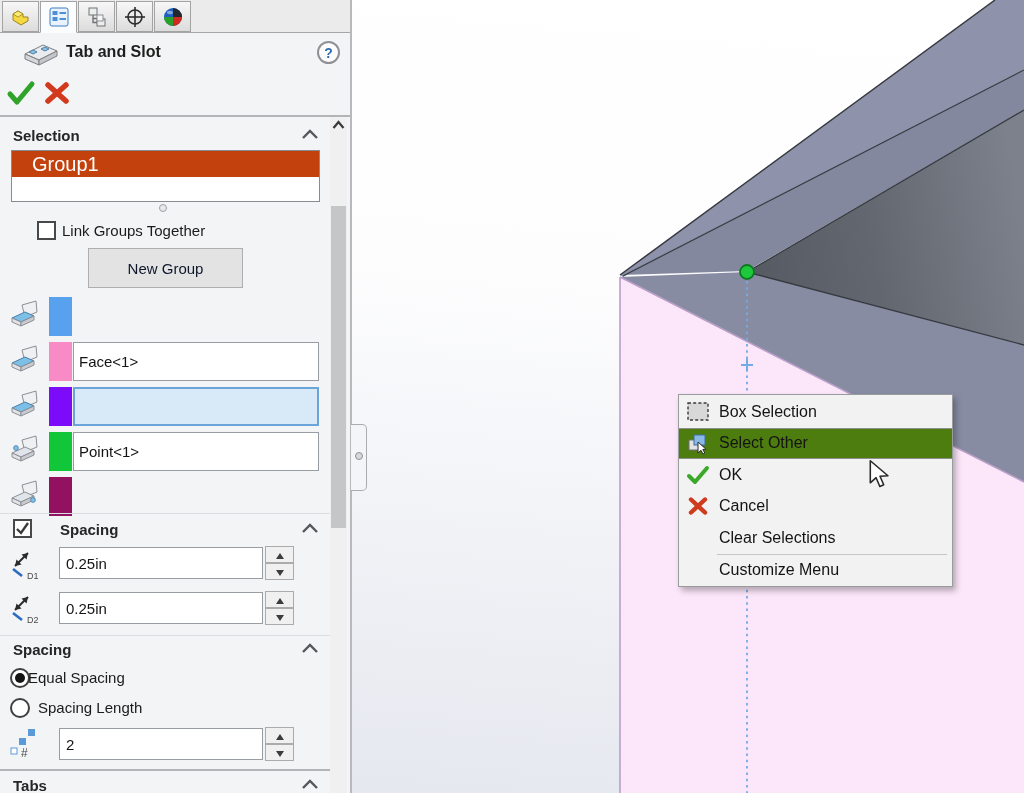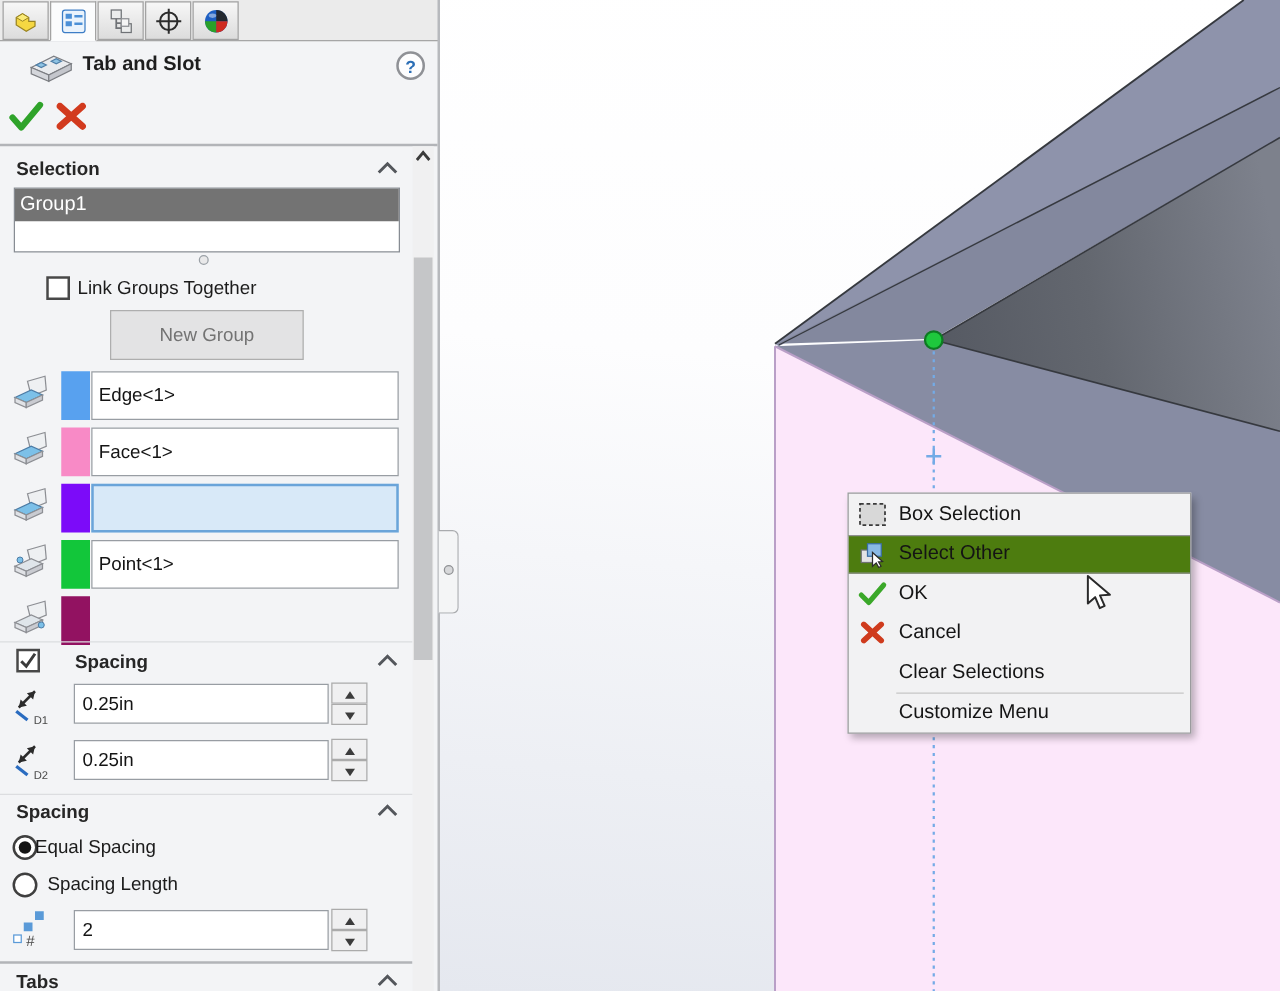--- a/index.html
+++ b/index.html
@@ -22,27 +22,27 @@
   .pm-title{left:66px;top:43px;font-size:16px;font-weight:bold;color:#1e1e1e;}
   .help{left:317px;top:41px;width:23px;height:23px;border-radius:50%;border:2px solid #8f9196;
     background:#fdfdfe;color:#2a6db5;font-weight:bold;font-size:14px;text-align:center;line-height:20px;}
   .sep-strong{left:0;width:350px;height:2px;background:#b2b4b8;}
   .sep-light{left:0;width:330px;height:1px;background:#dcdde0;}
 
   .sec-title{font-size:15px;font-weight:bold;color:#262626;}
   .chev{position:absolute;width:18px;height:11px;cursor:pointer;}
 
   .listbox{left:11px;top:150px;width:309px;height:52px;background:#fff;border:1px solid #878c93;}
-  .listrow{height:26px;background:#737373;color:#fff;font-size:16px;line-height:26px;padding-left:4px;}
+  .listrow{height:26px;background:#c2410c;color:#fff;font-size:20px;line-height:26px;padding-left:20px;}
   .grip{left:159px;top:204px;width:8px;height:8px;border-radius:50%;background:#e9e9ea;border:1px solid #9aa0a6;}
 
   .cb{width:19px;height:19px;background:#fff;border:2px solid #484848;display:inline-block;}
   .label15{font-size:15px;color:#1b1b1b;}
   .btn{left:88px;top:248px;width:155px;height:40px;background:#e3e3e4;border:1px solid #aeaeae;
-    font-size:15px;color:#737373;display:flex;align-items:center;justify-content:center;cursor:pointer;}
+    font-size:15px;color:#0f172a;display:flex;align-items:center;justify-content:center;cursor:pointer;}
 
   .selrow-icon{left:8px;width:32px;height:34px;}
   .swatch{left:49px;width:23px;height:39px;}
   .selfield{left:73px;width:246px;height:39px;background:#fff;border:1px solid #989da3;
     font-size:15px;color:#141414;padding:0 5px;font-family:"Liberation Sans",sans-serif;}
   .selfield.active{background:#d8e9f8;border:2px solid #6aa4d9;}
 
   .numfield{left:59px;width:204px;height:32px;background:#fff;border:1px solid #989da3;
     font-size:15px;color:#141414;padding:0 6px;font-family:"Liberation Sans",sans-serif;}
   .spin{left:265px;width:29px;height:34px;}
@@ -188,21 +188,20 @@
 
   <div class="abs btn">New Group</div>
 
   <svg class="abs selrow-icon" style="top:299px" viewBox="0 0 32 34">
     <path d="M14 6 L28 2 L29 13 L17 18 Z" fill="#eef0f2" stroke="#8d8f94"></path>
     <path d="M4 19 L17 13 L26 17 L13 23 Z" fill="#7cc0e8" stroke="#4c7ca6"></path>
     <path d="M4 19 L13 23 L13 27 L4 23 Z" fill="#e0e2e6" stroke="#8d8f94"></path>
     <path d="M13 23 L26 17 L26 21 L13 27 Z" fill="#c9cbd1" stroke="#8d8f94"></path>
   </svg>
   <span class="abs swatch" style="top: 297px; background: rgb(88, 161, 239);"></span>
-  <input class="abs selfield" style="top: 297px;" value="Edge&lt;1&gt;">
 
   <svg class="abs selrow-icon" style="top:344px" viewBox="0 0 32 34">
     <path d="M14 6 L28 2 L29 13 L17 18 Z" fill="#eef0f2" stroke="#8d8f94"></path>
     <path d="M4 19 L17 13 L26 17 L13 23 Z" fill="#7cc0e8" stroke="#4c7ca6"></path>
     <path d="M4 19 L13 23 L13 27 L4 23 Z" fill="#e0e2e6" stroke="#8d8f94"></path>
     <path d="M13 23 L26 17 L26 21 L13 27 Z" fill="#c9cbd1" stroke="#8d8f94"></path>
   </svg>
   <span class="abs swatch" style="top: 342px; background: rgb(248, 138, 198);"></span>
   <input class="abs selfield" style="top: 342px;" value="Face&lt;1&gt;">
 

